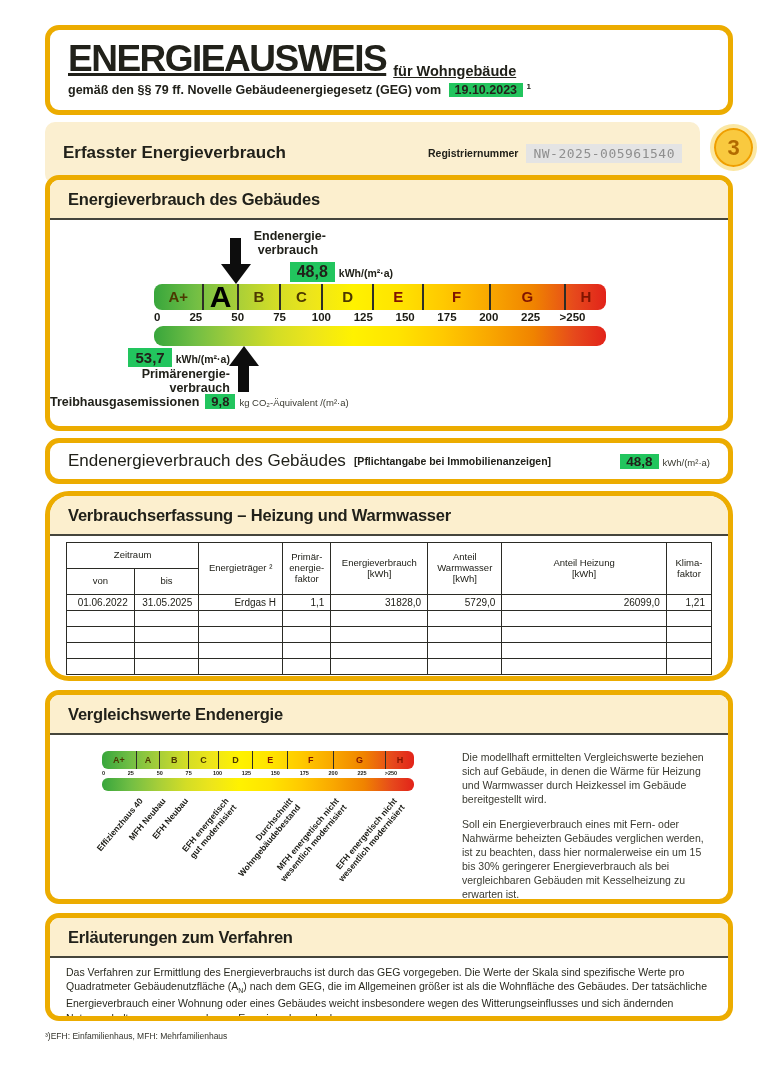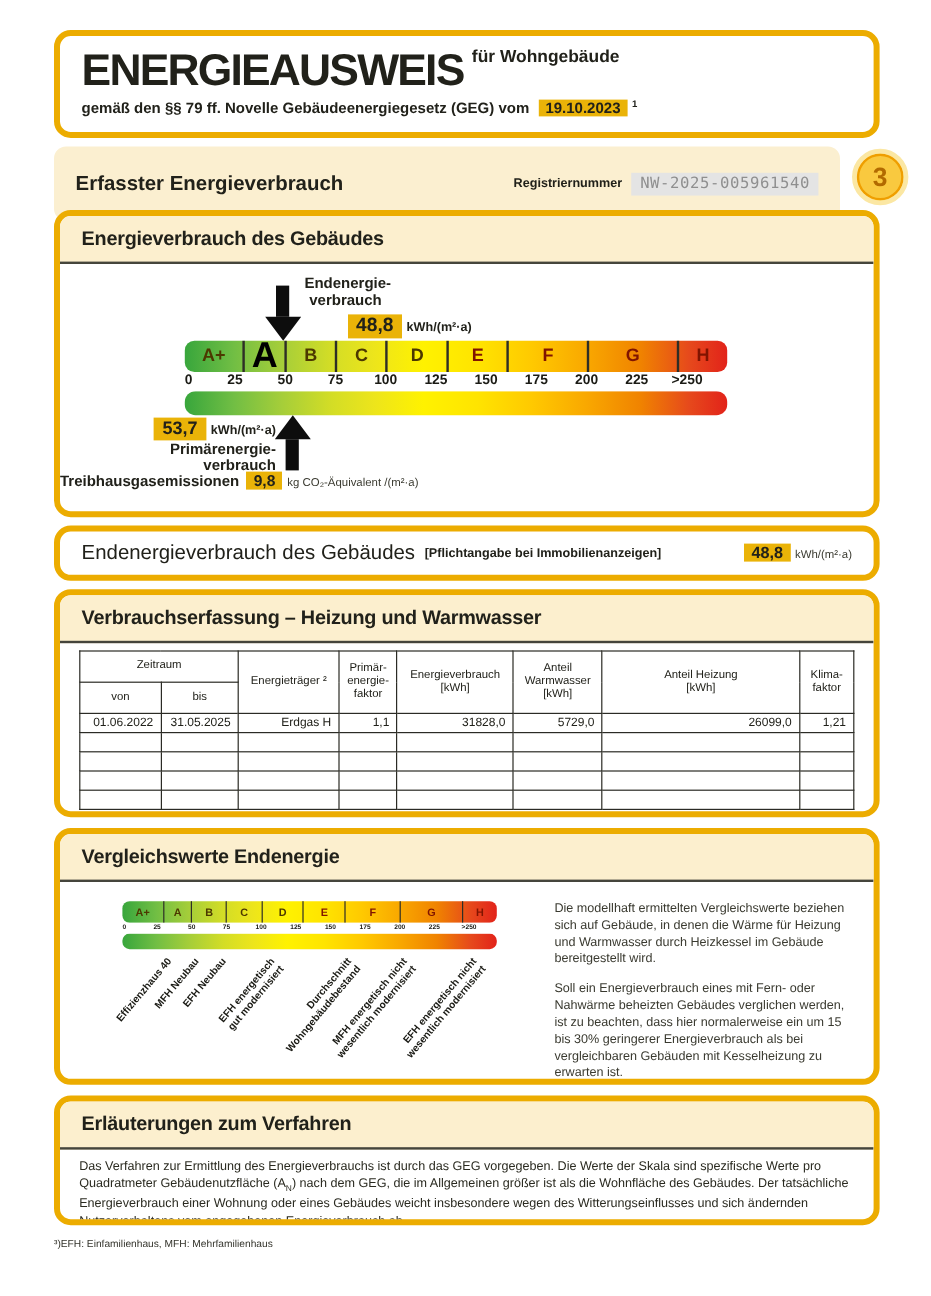--- a/index.html
+++ b/index.html
@@ -1,25 +1,25 @@
 <!DOCTYPE html>
 <html><head>
 <meta charset="utf-8">
 <style>
   html,body{margin:0;padding:0;}
   body{width:776px;height:1080px;background:#ffffff;font-family:"Liberation Sans",sans-serif;color:#21211a;}
   .page{position:relative;width:776px;height:1080px;background:#fff;overflow:hidden;}
   .box{position:absolute;left:45px;width:688px;box-sizing:border-box;border:5px solid #ECAC00;border-radius:14px;background:#fff;overflow:hidden;}
   .strip{height:38px;background:#FCEFCE;border-bottom:2px solid #45453C;display:flex;align-items:center;padding:0 18px;font-weight:bold;font-size:16.5px;letter-spacing:-0.2px;}
-  .chip{background:#eab308;font-weight:bold;padding:0 6px;display:inline-block;}
+  .chip{background:#22c55e;font-weight:bold;padding:0 6px;display:inline-block;}
   sup{font-size:8px;vertical-align:super;}
 
   
   .header-box{top:25px;height:90px;padding:10px 18px;}
-  .h-titleline{display:flex;align-items:flex-start;}
+  .h-titleline{display:flex;align-items:flex-end;text-decoration:underline;}
   .h-title{font-size:37px;font-weight:bold;letter-spacing:-1.5px;line-height:1.05;}
   .h-sub{font-size:14.5px;font-weight:bold;margin-left:7px;}
   .h-law{font-size:12.5px;font-weight:bold;margin-top:3px;}
   .h-law .chip{font-size:12.5px;margin-left:4px;}
 
   
   .titlebar{position:absolute;left:45px;top:122px;width:655px;height:62px;box-sizing:border-box;background:#FBEFD0;border-radius:10px;display:flex;align-items:center;padding:0 18px;}
   .tb-title{font-weight:bold;font-size:17px;flex:0 0 auto;}
   .tb-right{margin-left:auto;display:flex;align-items:center;gap:8px;}
   .tb-reg-label{font-weight:bold;font-size:10.5px;}
@@ -71,21 +71,21 @@
 
   
   .s2{top:438px;height:46px;display:flex;align-items:center;padding:0 18px;}
   .s2 .t{font-weight:normal;font-size:17px;}
   .s2 .note{font-weight:bold;font-size:10.5px;margin-left:8px;}
   .s2 .right{margin-left:auto;}
   .s2 .chip{font-size:13.5px;}
   .s2 .unit{font-size:9.5px;color:#3A3A30;margin-left:4px;}
 
   
-  .s3{top:491px;height:190px;}
+  .s3{top:491px;height:190px;border-radius:24px;}
   .s3-body{padding:6px 16px 0 16px;}
   table{width:100%;border-collapse:collapse;border:1.5px solid #2B2B25;table-layout:fixed;}
   th{font-weight:normal;font-size:9.5px;border:1px solid #2B2B25;text-align:center;white-space:pre-line;padding:1px 2px;height:23px;line-height:1.15;}
   td{border:1px solid #2B2B25;font-size:10px;height:15px;padding:0 6px;}
   td.ctr{text-align:right;}
   td.num{text-align:right;}
   .anlage-line{text-align:right;font-size:9px;color:#2a2a22;padding:3px 4px 0 0;}
   .cbx{display:inline-block;width:8px;height:8px;border:1px solid #444;margin-right:5px;vertical-align:-1px;background:#fff;}
 
   

